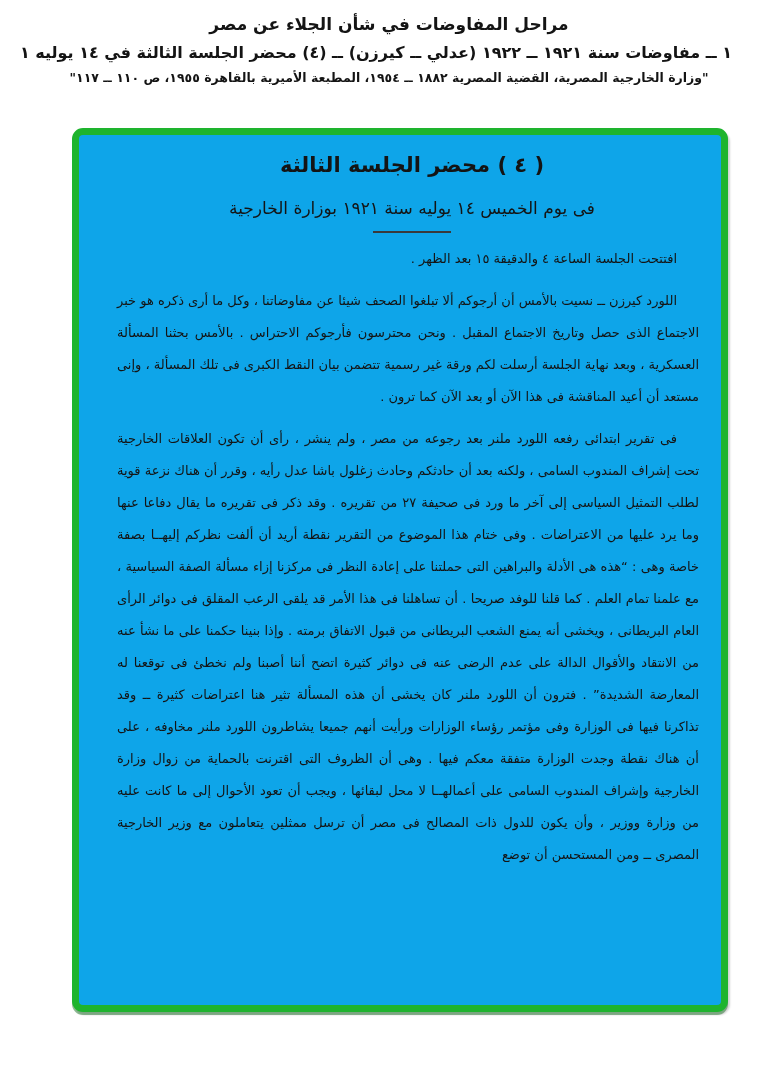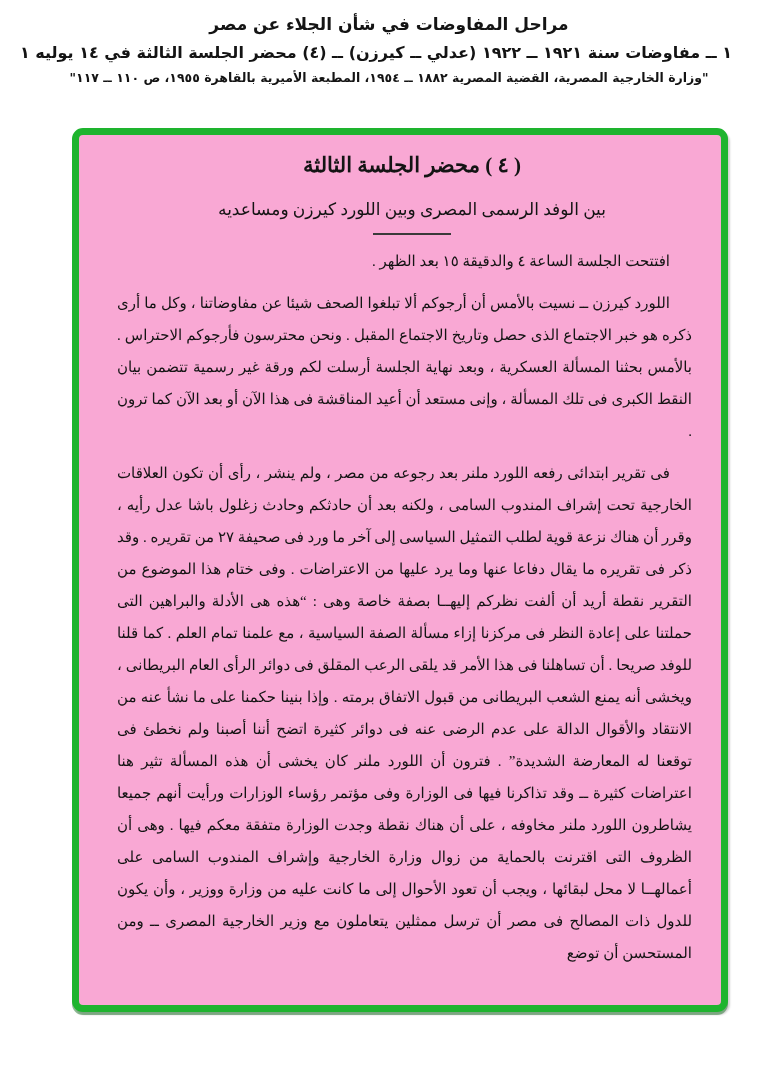--- a/index.html
+++ b/index.html
@@ -41,65 +41,64 @@
   }
   .doc-box {
     position: absolute;
     left: 52px;
     top: 128px;
     width: 656px;
     height: 884px;
     box-sizing: border-box;
     border: 7px solid #1eb42e;
     border-radius: 11px;
-    background: #f9a8d4;
+    background: #0ea5e9;
     box-shadow: 0 3px 0 rgba(18, 110, 28, 0.45), 2px 3px 2px rgba(0,0,0,0.18);
     padding: 8px 14px 8px 38px;
     overflow: hidden;
-    font-family: Liberation Serif, serif;
   }
   .doc-title {
     margin: 10px 0 0 0;
     text-align: center;
     font-size: 21px;
     font-weight: 600;
   }
   .doc-sub {
     margin-top: 21px;
     text-align: center;
     font-size: 17px;
   }
   .doc-divider {
     width: 78px;
     border: 0;
     border-top: 2px solid #3a3a3a;
     margin: 13px auto 10px auto;
   }
   .doc-body p {
-    margin: 10px 15px 0 0;
-    font-size: 15px;
+    margin: 10px 8px 0 0;
+    font-size: 13px;
     line-height: 32px;
     text-align: justify;
     text-indent: 22px;
   }
 </style>
 </head>
 <body>
 
 <div class="page">
 
   <header class="page-header">
     <div class="hdr-title">مراحل المفاوضات في شأن الجلاء عن مصر</div>
     <div class="hdr-subtitle">١ ــ مفاوضات سنة ١٩٢١ ــ ١٩٢٢ (عدلي ــ كيرزن) ــ (٤) محضر الجلسة الثالثة في ١٤ يوليه ١٩٢١</div>
     <div class="hdr-source">"وزارة الخارجية المصرية، القضية المصرية ١٨٨٢ ــ ١٩٥٤، المطبعة الأميرية بالقاهرة ١٩٥٥، ص ١١٠ ــ ١١٧"</div>
   </header>
 
   <section class="doc-box" style="border-color: rgb(30, 180, 46);">
     <h1 class="doc-title">( ٤ ) محضر الجلسة الثالثة</h1>
-    <div class="doc-sub">بين الوفد الرسمى المصرى وبين اللورد كيرزن ومساعديه</div>
+    <div class="doc-sub">فى يوم الخميس ١٤ يوليه سنة ١٩٢١ بوزارة الخارجية</div>
     <hr class="doc-divider">
 
     <div class="doc-body">
       <p>افتتحت الجلسة الساعة ٤ والدقيقة ١٥ بعد الظهر .</p>
       <p>اللورد كيرزن ــ نسيت بالأمس أن أرجوكم ألا تبلغوا الصحف شيئا عن مفاوضاتنا ، وكل ما أرى ذكره هو خبر الاجتماع الذى حصل وتاريخ الاجتماع المقبل . ونحن محترسون فأرجوكم الاحتراس . بالأمس بحثنا المسألة العسكرية ، وبعد نهاية الجلسة أرسلت لكم ورقة غير رسمية تتضمن بيان النقط الكبرى فى تلك المسألة ، وإنى مستعد أن أعيد المناقشة فى هذا الآن أو بعد الآن كما ترون .</p>
       <p>فى تقرير ابتدائى رفعه اللورد ملنر بعد رجوعه من مصر ، ولم ينشر ، رأى أن تكون العلاقات الخارجية تحت إشراف المندوب السامى ، ولكنه بعد أن حادثكم وحادث زغلول باشا عدل رأيه ، وقرر أن هناك نزعة قوية لطلب التمثيل السياسى إلى آخر ما ورد فى صحيفة ٢٧ من تقريره . وقد ذكر فى تقريره ما يقال دفاعا عنها وما يرد عليها من الاعتراضات . وفى ختام هذا الموضوع من التقرير نقطة أريد أن ألفت نظركم إليهــا بصفة خاصة وهى : “هذه هى الأدلة والبراهين التى حملتنا على إعادة النظر فى مركزنا إزاء مسألة الصفة السياسية ، مع علمنا تمام العلم . كما قلنا للوفد صريحا . أن تساهلنا فى هذا الأمر قد يلقى الرعب المقلق فى دوائر الرأى العام البريطانى ، ويخشى أنه يمنع الشعب البريطانى من قبول الاتفاق برمته . وإذا بنينا حكمنا على ما نشأ عنه من الانتقاد والأقوال الدالة على عدم الرضى عنه فى دوائر كثيرة اتضح أننا أصبنا ولم نخطئ فى توقعنا له المعارضة الشديدة” . فترون أن اللورد ملنر كان يخشى أن هذه المسألة تثير هنا اعتراضات كثيرة ــ وقد تذاكرنا فيها فى الوزارة وفى مؤتمر رؤساء الوزارات ورأيت أنهم جميعا يشاطرون اللورد ملنر مخاوفه ، على أن هناك نقطة وجدت الوزارة متفقة معكم فيها . وهى أن الظروف التى اقترنت بالحماية من زوال وزارة الخارجية وإشراف المندوب السامى على أعمالهــا لا محل لبقائها ، ويجب أن تعود الأحوال إلى ما كانت عليه من وزارة ووزير ، وأن يكون للدول ذات المصالح فى مصر أن ترسل ممثلين يتعاملون مع وزير الخارجية المصرى ــ ومن المستحسن أن توضع</p>
     </div>
   </section>
 
 </div>

